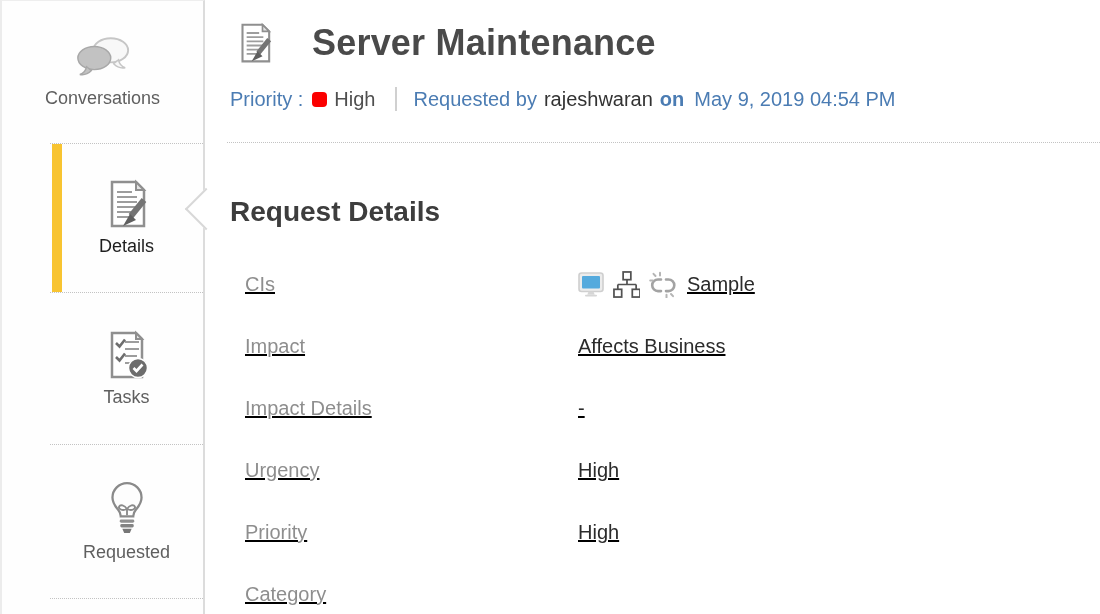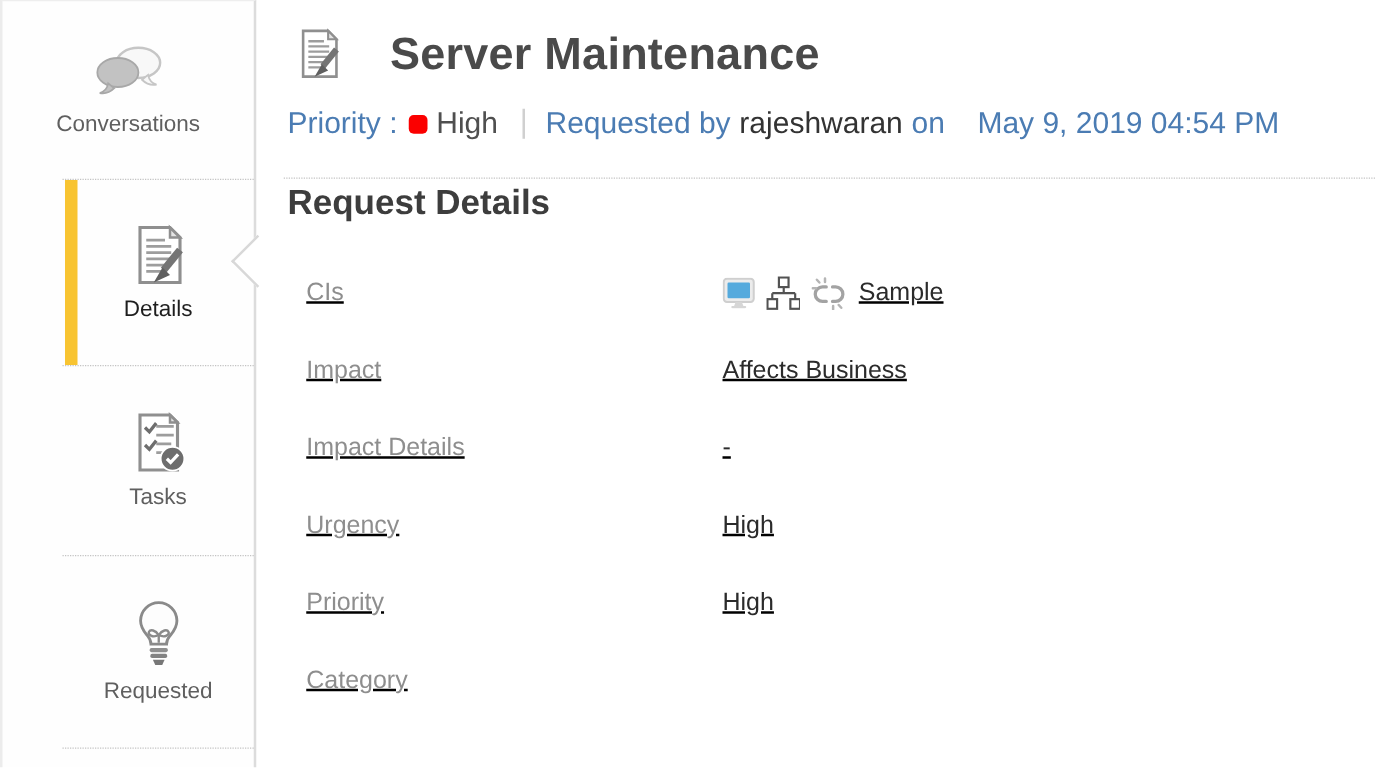--- a/index.html
+++ b/index.html
@@ -27,32 +27,32 @@
     background:#fff; transform:rotate(45deg);
     border-left:2px solid #d8d8d8; border-bottom:2px solid #d8d8d8; z-index:3; }
 
   
   .main { flex:1; padding:20px 0 0 25px; }
   .title-row { display:flex; align-items:center; height:46px; }
   .title-icon { width:40px; height:44px; margin-left:5px; }
   .page-title { font-size:36px; color:#4a4a4a; margin-left:37px; letter-spacing:.2px; }
 
   .sub-row { display:flex; align-items:center; margin-top:20px; height:26px;
-    font-size:24px; }
+    font-size:20px; }
   .blue { color:#4b7cb3; }
   .prio-square { width:15px; height:15px; background:#FB0000; border-radius:4px;
     margin:0 7px 0 9px; }
   .dark-val { color:#4f4f4f; }
   .vsep { width:2px; height:24px; background:#d0d0d0; margin:0 16px 0 20px; }
   .req-name { color:#333; margin:0 7px; }
-  .req-on { margin-right:26px; }
+  .req-on { margin-right:10px;font-weight:bold; }
 
   .dotted-div { border-top:1px dotted #c3c3c3; margin-top:30px; margin-left:-3px; }
 
-  .section-title { font-size:28px; color:#3d3d3d; line-height:38px; }
+  .section-title { margin-top:50px; font-size:28px; color:#3d3d3d; line-height:38px; }
 
   .fields { margin-top:38px; }
   .field-row { display:flex; height:30px; margin-bottom:32px; font-size:20px;
     line-height:30px;text-decoration:underline; }
   .field-label { flex:0 0 348px; padding-left:15px; color:#8e8e8e; }
   .field-value { color:#2b2b2b; display:flex; align-items:center; }
   .ci-icons { display:flex; align-items:center; gap:9px; margin-right:10px; }
   .ci-icons svg { display:block; cursor:pointer; }
 </style>
 </head>

